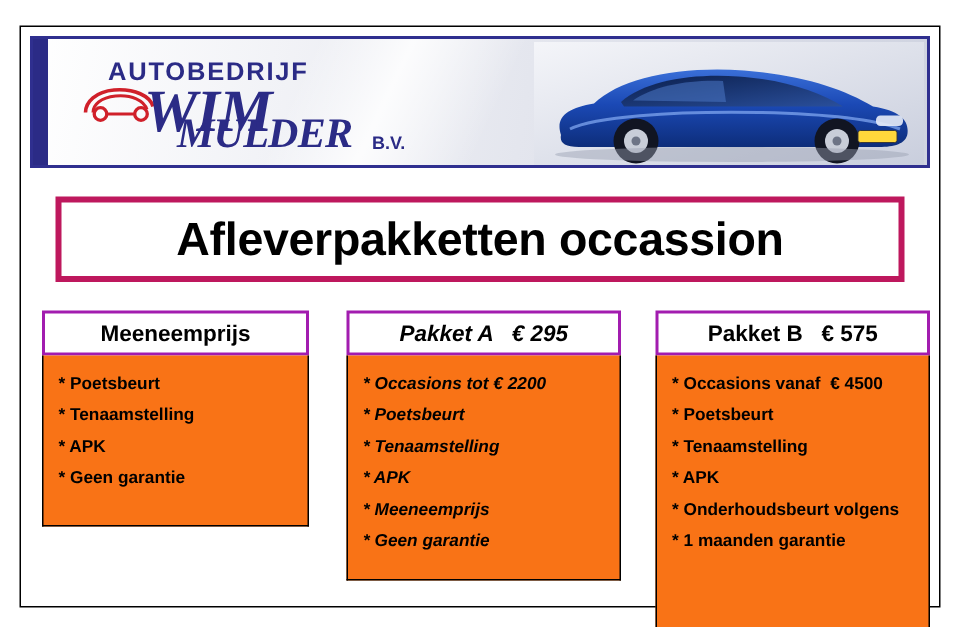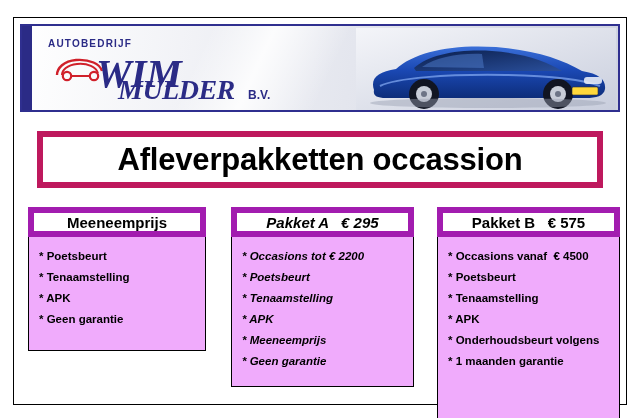--- a/index.html
+++ b/index.html
@@ -66,23 +66,23 @@
 
   .logo-block {
     position: absolute;
     left: 14px;
     top: 8px;
     width: 280px;
     height: 72px;
   }
   .logo-autobedrijf {
     position: absolute;
-    left: 12px;
+    left: 36px;
     top: 4px;
-    font-size: 10px;
+    font-size: 17px;
     letter-spacing: 1.2px;
     font-weight: bold;
     color: #2b2b86;
     font-family: "Liberation Sans", sans-serif;
   }
   .logo-car-icon {
     position: absolute;
     left: 18px;
     top: 20px;
     width: 52px;
@@ -129,57 +129,57 @@
   }
   .car-svg { display: block; }
 
   
   .title-box {
     position: absolute;
     left: 37px;
     top: 131px;
     width: 566px;
     height: 57px;
-    border: 6px solid #be185d;
+    border: 4px solid #be185d;
     box-sizing: border-box;
     background: #ffffff;
     display: flex;
     align-items: center;
     justify-content: center;
   }
   .title-text {
     font-size: 31px;
     font-weight: bold;
     color: #000000;
     font-family: "Liberation Sans", sans-serif;
     letter-spacing: -0.2px;
   }
 
   
   .col {
     position: absolute;
     box-sizing: border-box;
   }
   .col-head {
-    border: 6px solid #a21caf;
+    border: 2px solid #a21caf;
     background: #ffffff;
     box-sizing: border-box;
     height: 30px;
     display: flex;
     align-items: center;
     justify-content: center;
     font-size: 15px;
     font-weight: bold;
     color: #000000;
     white-space: pre;
   }
   .col-body {
     border: 1px solid #000000;
     border-top: none;
-    background: #f0abfc;
+    background: #f97316;
     box-sizing: border-box;
     padding: 8px 8px 16px 10px;
   }
   .col-body ul {
     list-style: none;
     margin: 0;
     padding: 0;
   }
   .col-body li {
     font-size: 11.5px;

